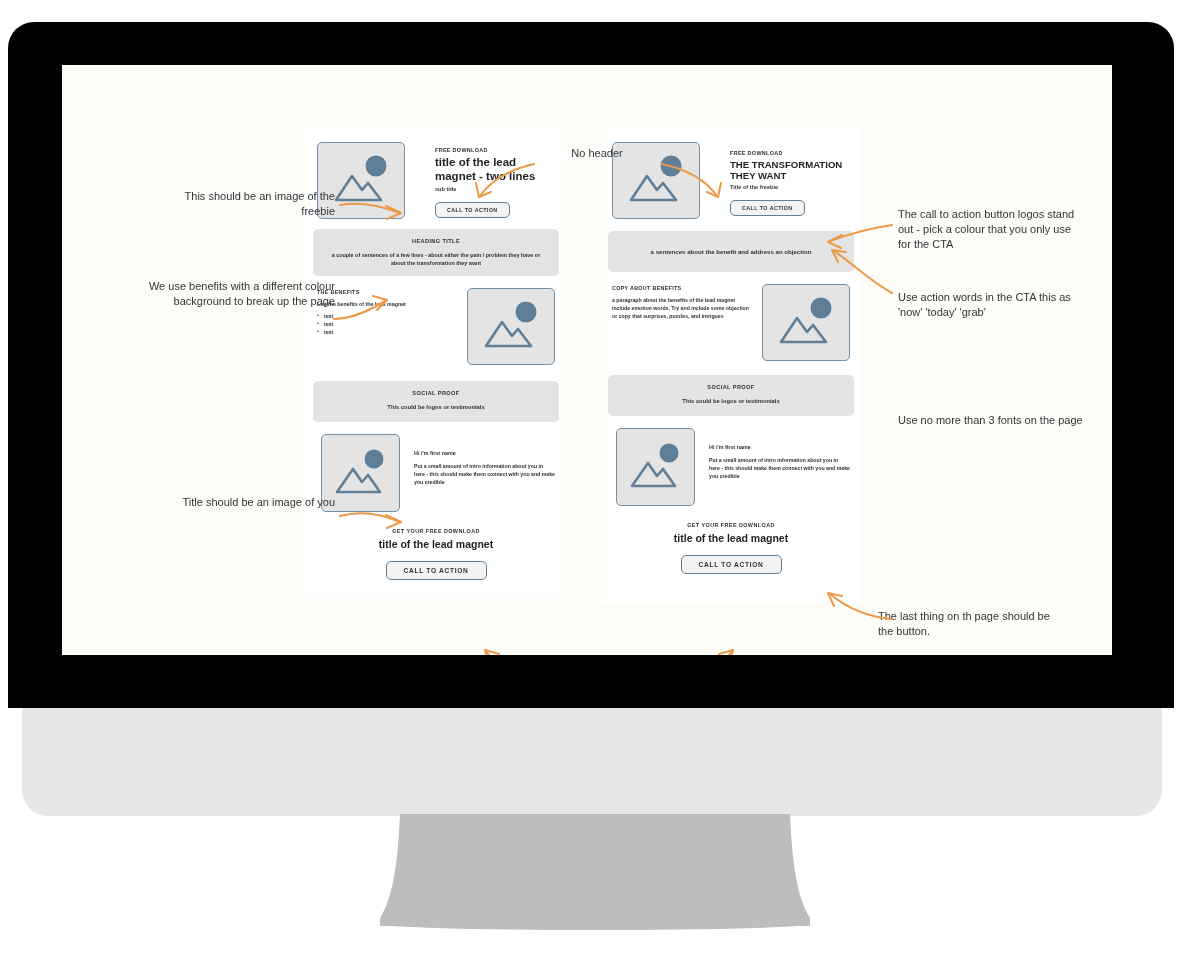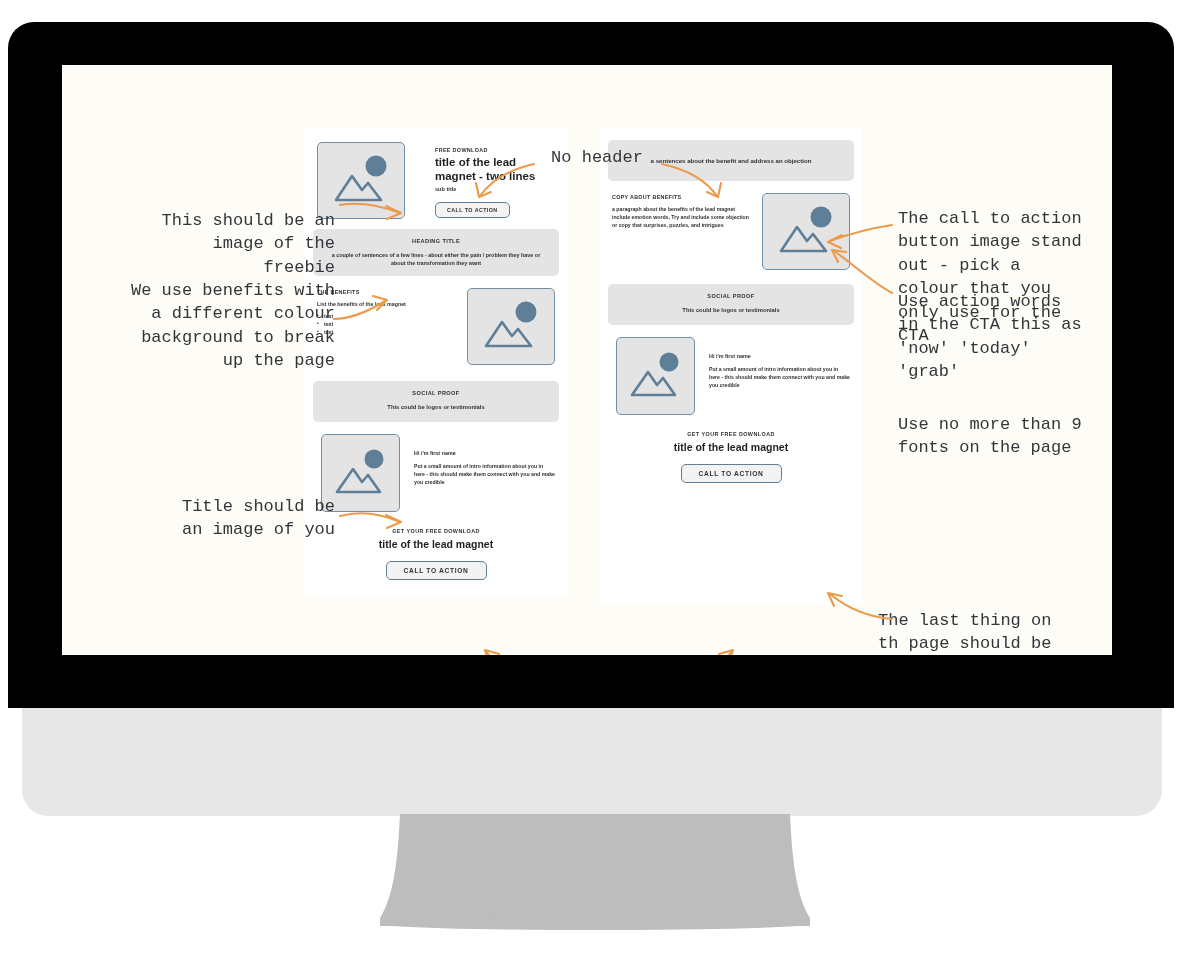--- a/index.html
+++ b/index.html
@@ -237,29 +237,29 @@
   .final-title {
     font-size: 10.5px;
     font-weight: 700;
     color: #1f2022;
     margin-bottom: 9px;
   }
 
   
   .note {
     position: absolute;
-    font-size: 17px;
+    font-size: 11px;
     line-height: 1.38;
     color: #33353a;
-    font-family: Liberation Mono, monospace;
+    font-family: Liberation Sans, sans-serif;
   }
   .note.right-align { text-align: right; }
   .note.center-align { text-align: center; }
 
-  #note-freebie      { left: 98px; top: 144px; width: 175px; }
+  #note-freebie      { left: 98px; top: 124px; width: 175px; }
   #note-sections     { left: 68px; top: 214px; width: 205px; }
   #note-imageofyou   { left: 108px; top: 430px; width: 165px; }
   #note-header       { left: 470px; top: 81px; width: 130px; }
   #note-cta          { left: 836px; top: 142px; width: 185px; }
   #note-actionwords  { left: 836px; top: 225px; width: 190px; }
   #note-fonts        { left: 836px; top: 348px; width: 190px; }
   #note-onlybutton   { left: 836px; top: 420px; width: 190px; }
   #note-lastthing    { left: 816px; top: 544px; width: 190px; }
 
   #arrow-layer {
@@ -343,20 +343,34 @@
     <div class="final">
       <div class="final-eyebrow">GET YOUR FREE DOWNLOAD</div>
       <div class="final-title">title of the lead magnet</div>
       <div class="cta-btn big">CALL TO ACTION</div>
     </div>
 
   </div>
 
   <div class="page-panel" id="panel-right">
 
+    <div class="hero">
+      <div class="img-ph hero-img">
+        <svg viewBox="0 0 86 75" preserveAspectRatio="none">
+          <circle cx="58" cy="23" r="10.5" fill="#5f7f98"></circle>
+          <path d="M18 57 L34 33 L44 47 L50 40 L63 57 Z" fill="none" stroke="#5f7f98" stroke-width="2.6" stroke-linejoin="round"></path>
+        </svg>
+      </div>
+      <div class="hero-copy">
+        <div class="eyebrow">FREE DOWNLOAD</div>
+        <div class="hero-title caps">THE TRANSFORMATION THEY WANT</div>
+        <div class="hero-sub">Title of the freebie</div>
+        <div class="cta-btn">CALL TO ACTION</div>
+      </div>
+    </div>
 
     <div class="band single" style="margin-top:12px">
       <div class="band-body">a sentences about the benefit and address an objection</div>
     </div>
 
     <div class="benefits">
       <div class="benefits-copy">
         <div class="benefits-heading">COPY ABOUT BENEFITS</div>
         <div class="benefits-para">a paragraph about the benefits of the lead magnet  include emotion words, Try and include some objection or copy that surprises, puzzles, and intrigues</div>
       </div>
@@ -392,23 +406,23 @@
       <div class="cta-btn big">CALL TO ACTION</div>
     </div>
 
   </div>
 
   <div class="note right-align" id="note-freebie">This should be an image of the freebie</div>
   <div class="note right-align" id="note-sections">We use benefits with a different colour background to break up the page</div>
   <div class="note right-align" id="note-imageofyou">Title should be an image of you</div>
   <div class="note center-align" id="note-header">No header</div>
 
-  <div class="note" id="note-cta">The call to action button image stand out - pick a colour that you only use for the CTA</div>
+  <div class="note" id="note-cta">The call to action button logos stand out - pick a colour that you only use for the CTA</div>
   <div class="note" id="note-actionwords">Use action words in the CTA this as 'now' 'today' 'grab'</div>
-  <div class="note" id="note-fonts">Use no more than 9 fonts on the page</div>
+  <div class="note" id="note-fonts">Use no more than 3 fonts on the page</div>
   <div class="note" id="note-lastthing">The last thing on th page should be the button.</div>
 
   <svg id="arrow-layer" viewBox="0 0 1050 590">
     <defs>
       <style>
         .ar { fill:none; stroke:#eb9a4a; stroke-width:2.1; stroke-linecap:round; stroke-linejoin:round; }
       </style>
     </defs>
 
     <path class="ar" d="M278,140 C300,136 322,142 338,148"></path>

